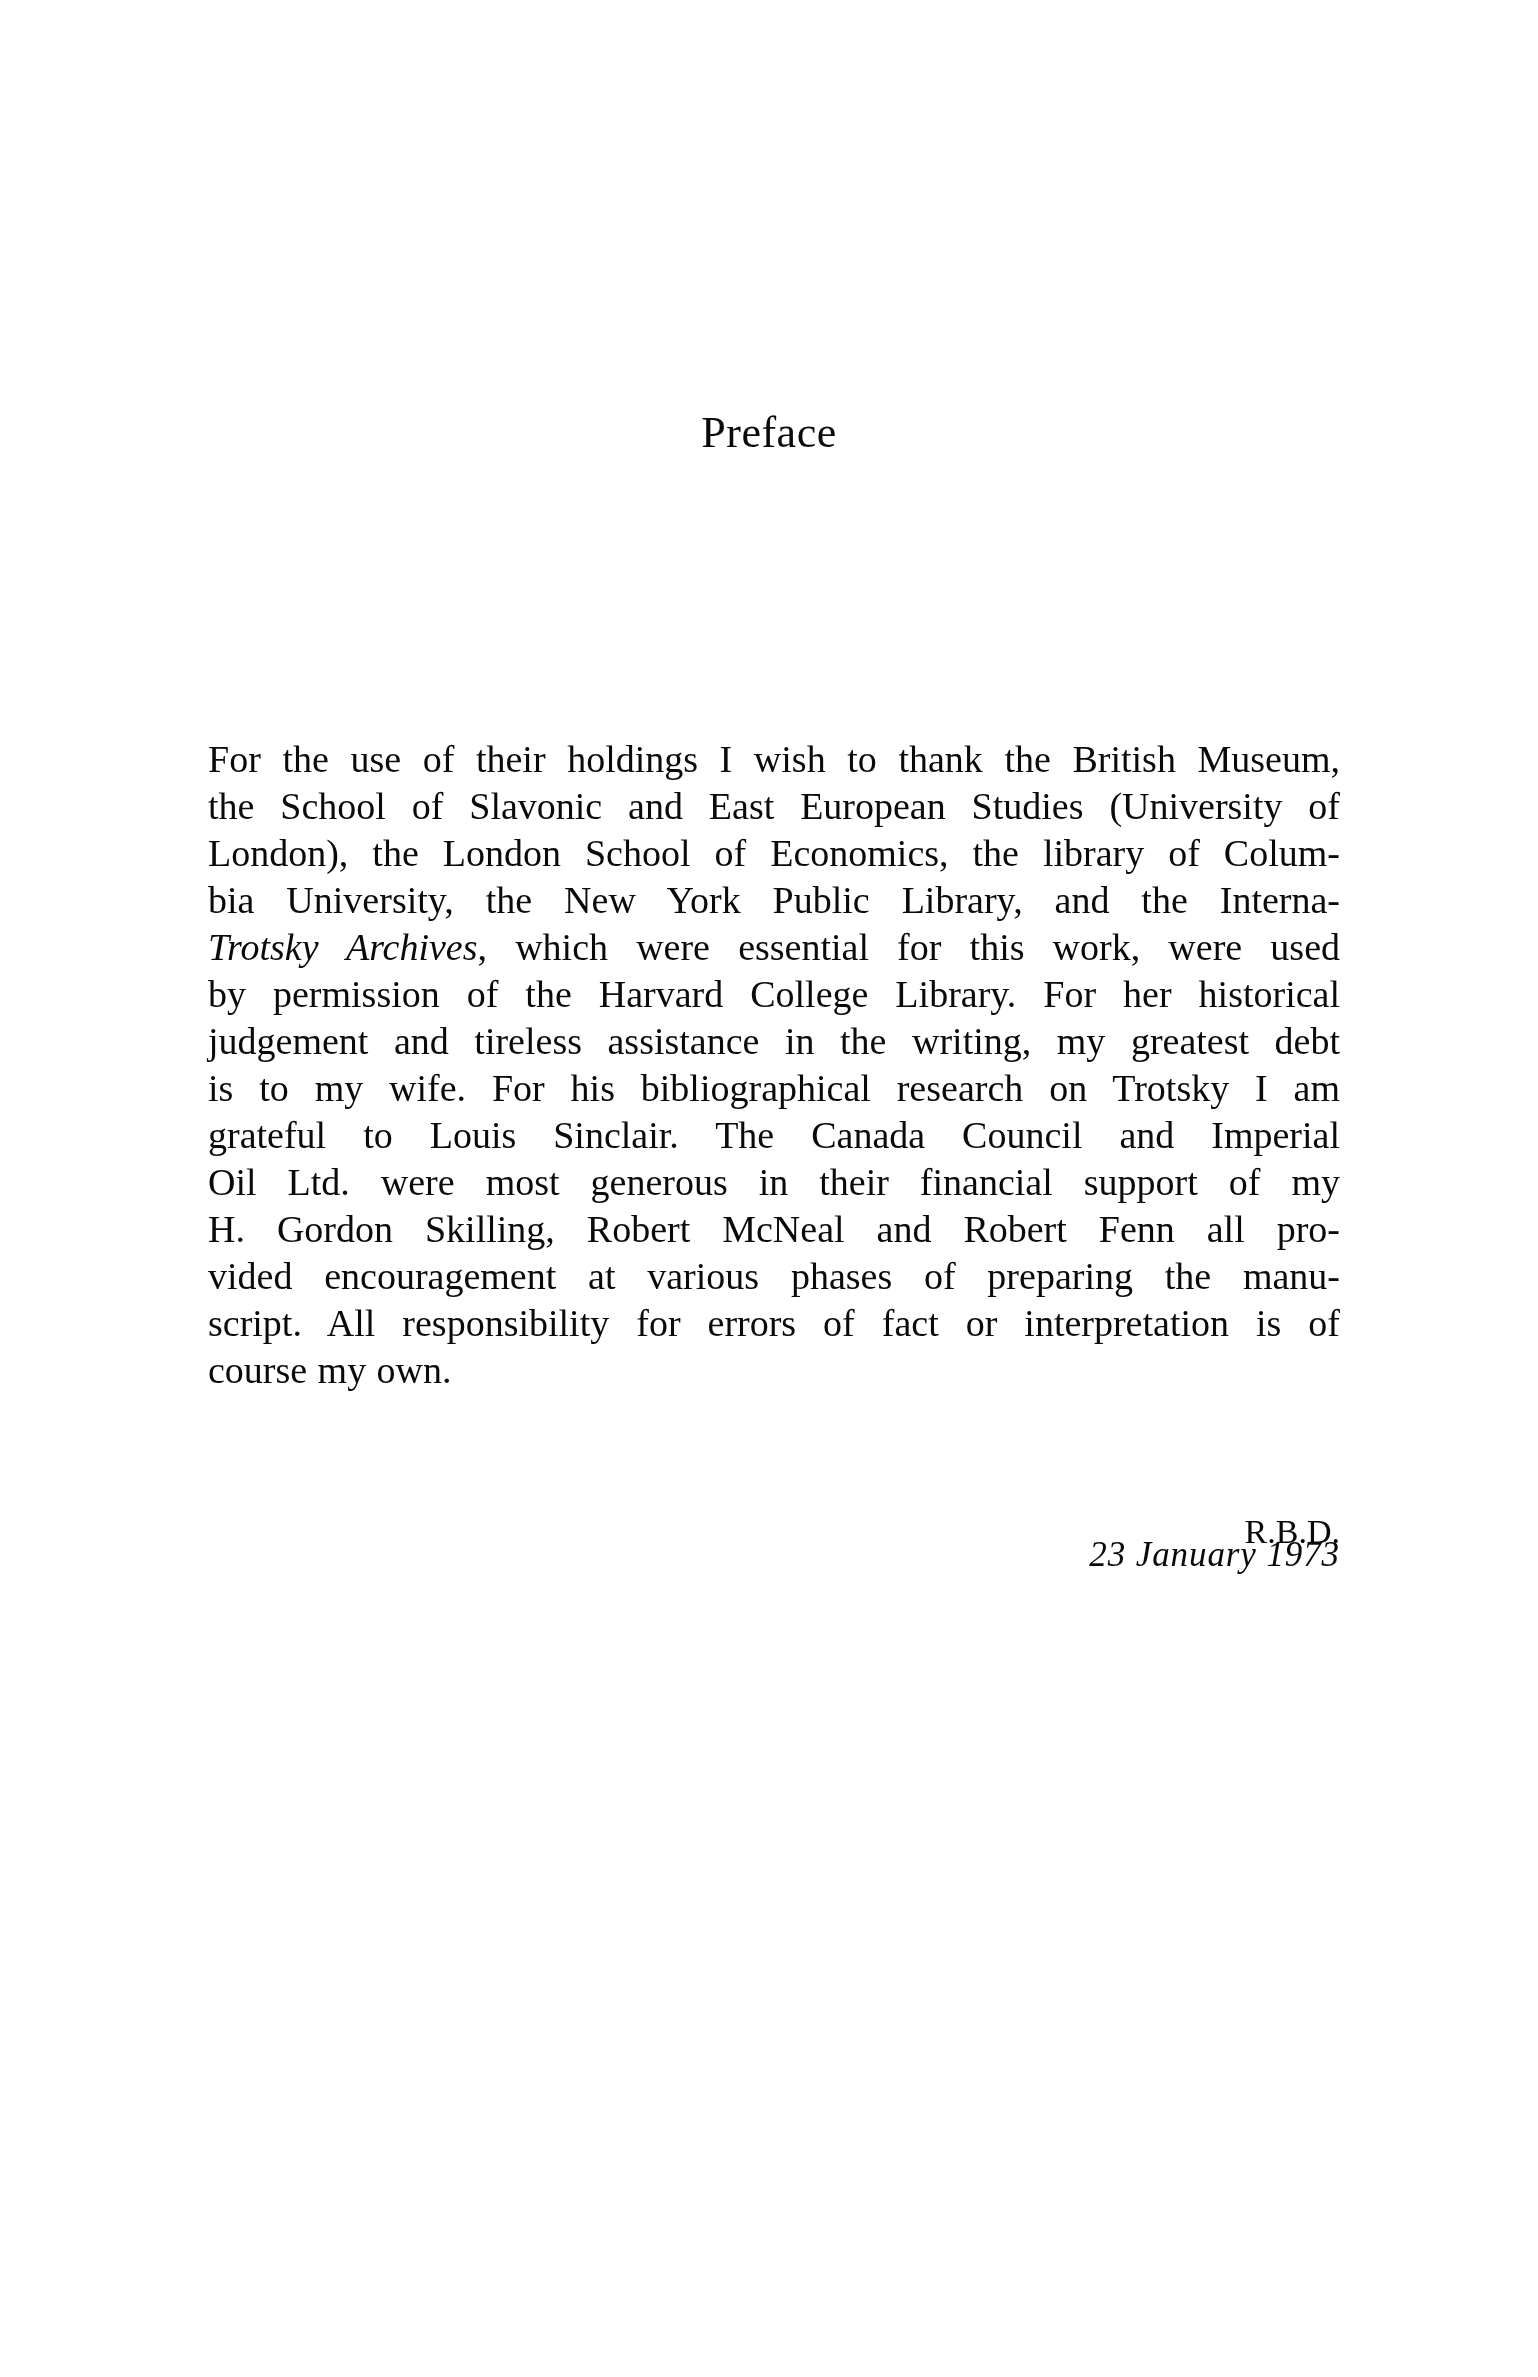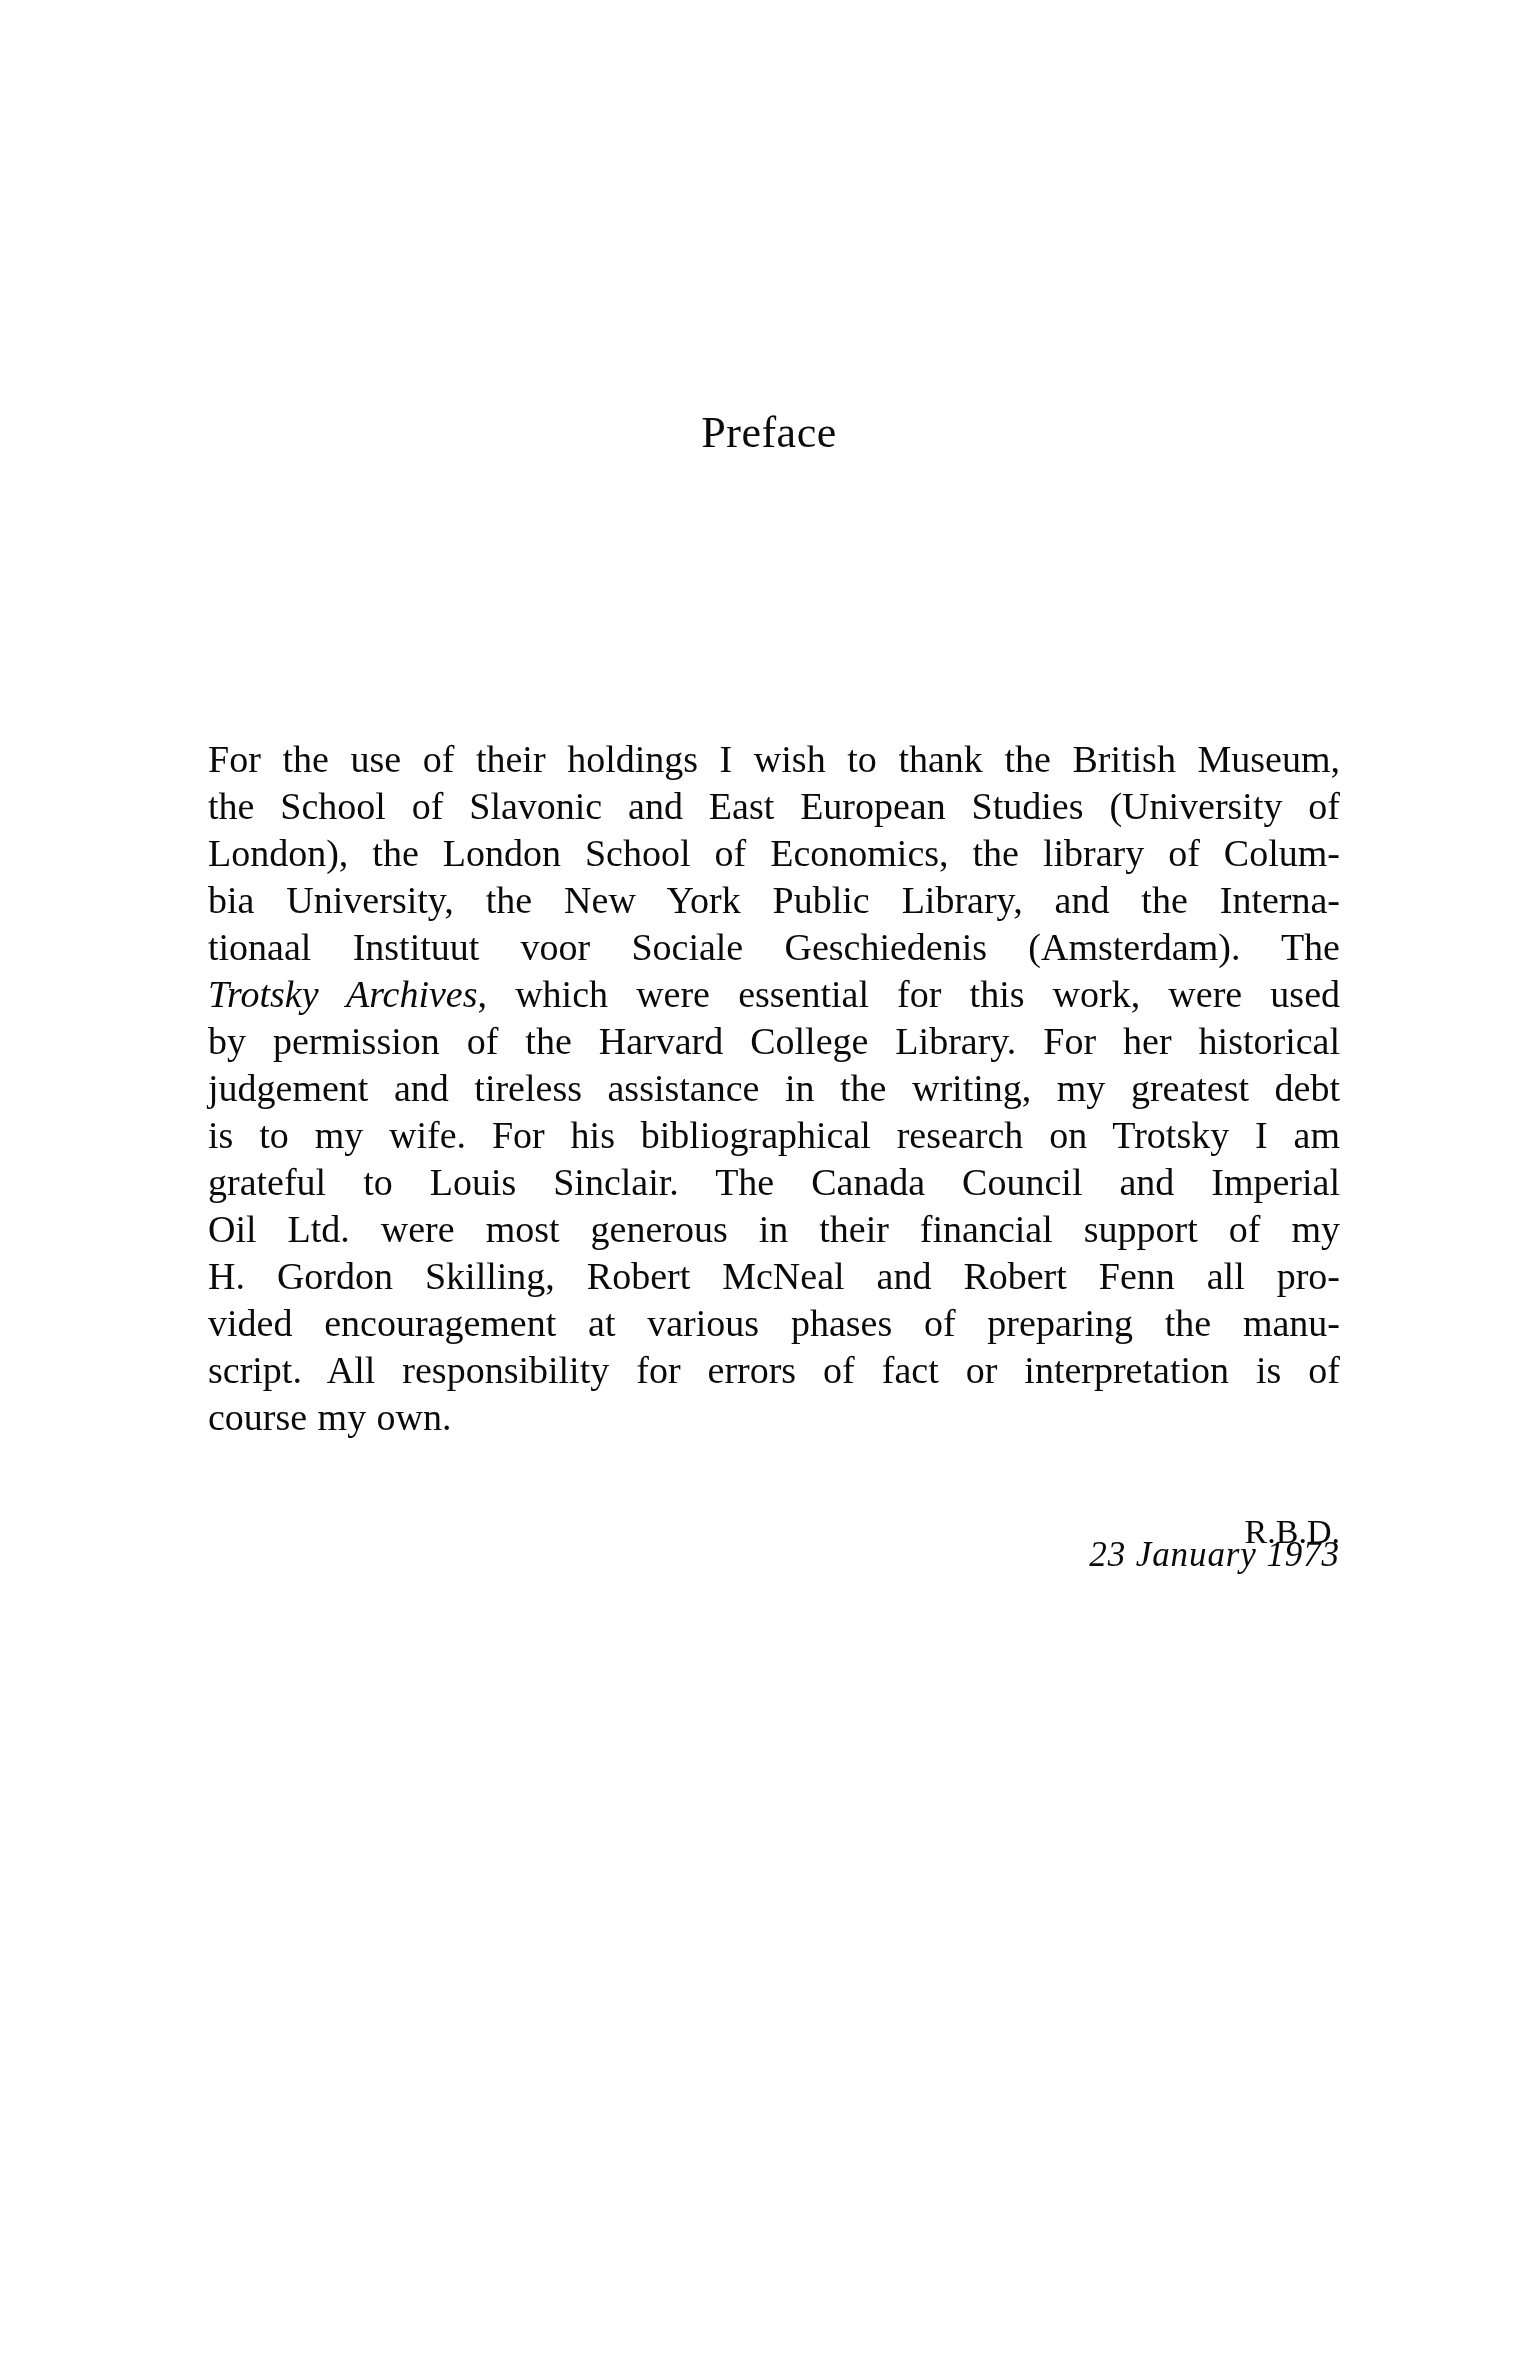--- a/index.html
+++ b/index.html
@@ -78,21 +78,20 @@
 
 <div class="page">
 
   <div class="page-title">Preface</div>
 
   <div class="body-block">
     <div class="line">For the use of their holdings I wish to thank the British Museum,</div>
     <div class="line">the School of Slavonic and East European Studies (University of</div>
     <div class="line">London), the London School of Economics, the library of Colum-</div>
     <div class="line">bia University, the New York Public Library, and the Interna-</div>
-    <div class="line">tionaal Instituut voor Sociale Geschiedenis (Amsterdam). The</div>
     <div class="line"><span class="italic">Trotsky Archives</span><span>, which were essential for this work, were used</span></div>
     <div class="line">by permission of the Harvard College Library. For her historical</div>
     <div class="line">judgement and tireless assistance in the writing, my greatest debt</div>
     <div class="line">is to my wife. For his bibliographical research on Trotsky I am</div>
     <div class="line">grateful to Louis Sinclair. The Canada Council and Imperial</div>
     <div class="line">Oil Ltd. were most generous in their financial support of my</div>
     <div class="line">H. Gordon Skilling, Robert McNeal and Robert Fenn all pro-</div>
     <div class="line">vided encouragement at various phases of preparing the manu-</div>
     <div class="line">script. All responsibility for errors of fact or interpretation is of</div>
     <div class="line no-just">course my own.</div>

